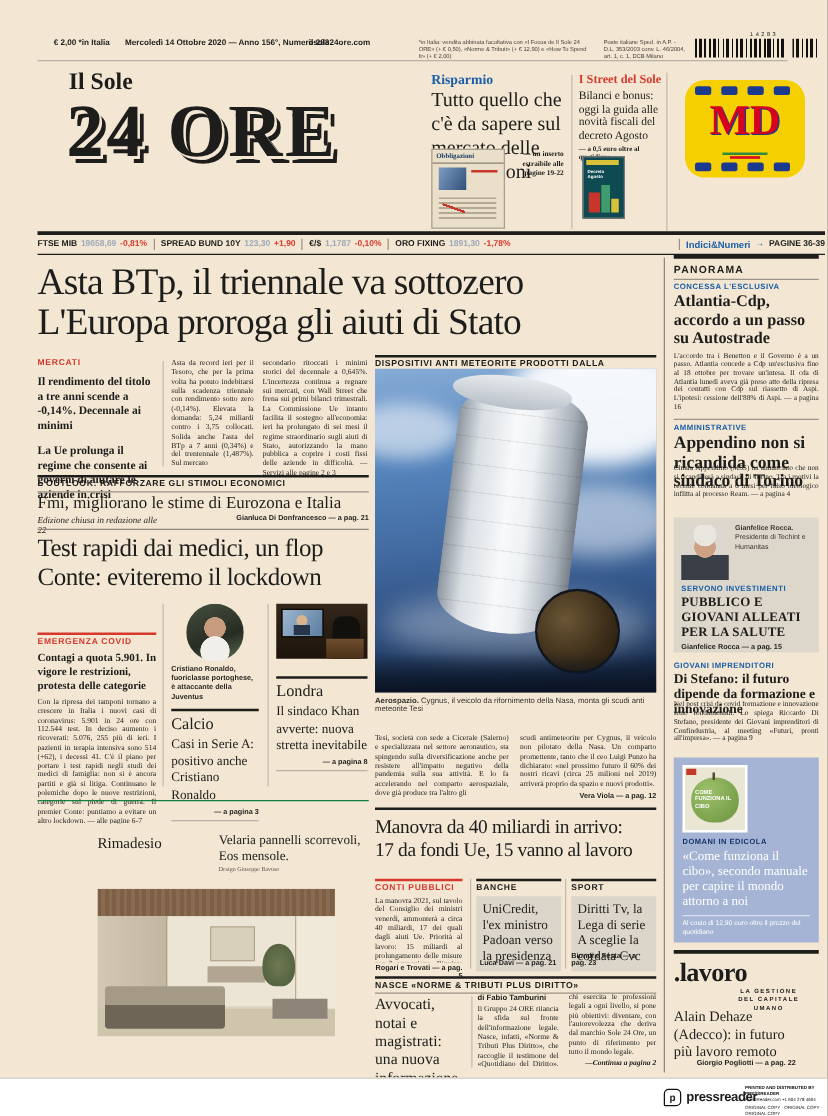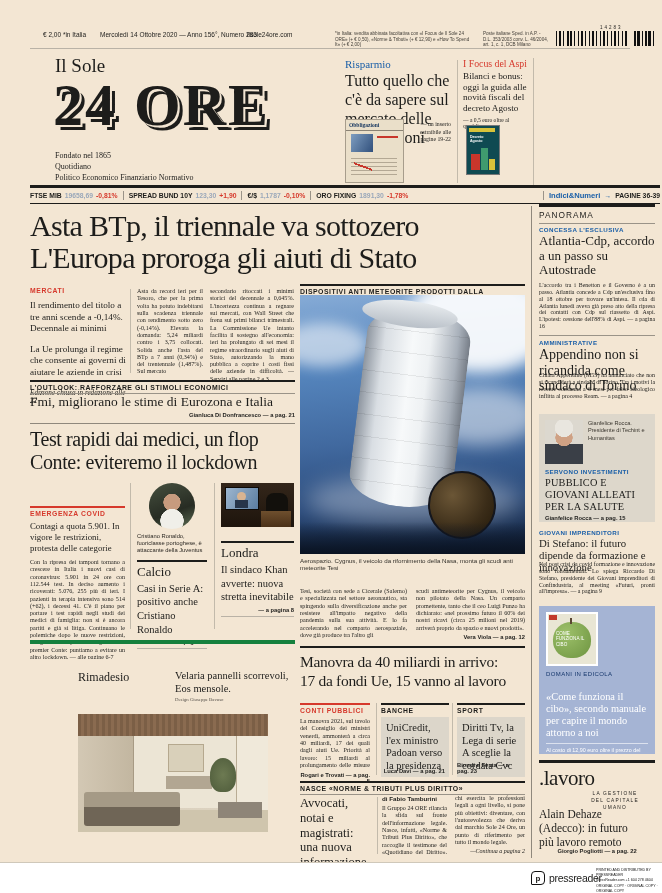--- a/index.html
+++ b/index.html
@@ -1,20 +1,20 @@
 <!DOCTYPE html>
 <html><head>
 <meta charset="utf-8">
 <style>
   html,body{margin:0;padding:0;background:#9a948c}
   .page{position:relative;width:662px;height:893px;background:#f3e6d3;
         font-family:"Liberation Serif",serif;color:#1d1d1b;overflow:hidden;margin:0 auto}
   .abs{position:absolute}
   .sans{font-family:"Liberation Sans",sans-serif}
-  .b{font-weight:normal}
+  .b{font-weight:bold}
   .i{font-style:italic}
   .pre{white-space:pre-line}
   .tiny{font-size:6.1px;line-height:1.2;text-align:justify;overflow:hidden}
   .hl-v{position:absolute;width:1px;background:#c2baab}
   .rule{position:absolute;background:#1d1d1b}
   .red{color:#d6392c}
   .blue{color:#1a5fa8}
   .label-red{color:#d6392c;font-family:"Liberation Sans",sans-serif;font-weight:bold;font-size:6.8px;letter-spacing:.6px}
   .label-blue{color:#1a5fa8;font-family:"Liberation Sans",sans-serif;font-weight:bold;font-size:6.2px;letter-spacing:.4px}
   .label-blk{color:#1d1d1b;font-family:"Liberation Sans",sans-serif;font-weight:bold;font-size:6.8px;letter-spacing:.6px}
@@ -51,57 +51,65 @@
   <div class="abs sans b" style="left:247px;top:31px;font-size:6.5px">ilsole24ore.com</div>
   <div class="abs sans" style="left:335px;top:31px;width:140px;font-size:4.6px;line-height:1.25;color:#44403a">*in Italia: vendita abbinata facoltativa con «I Focus de Il Sole 24 ORE» (+ € 0,50), «Norme &amp; Tributi» (+ € 12,90) e «How To Spend It» (+ € 2,00)</div>
   <div class="abs sans" style="left:483px;top:31px;width:66px;font-size:4.6px;line-height:1.25;color:#44403a">Poste italiane Sped. in A.P. - D.L. 353/2003 conv. L. 46/2004, art. 1, c. 1, DCB Milano</div>
   <div class="abs sans" style="left:600px;top:25px;font-size:4.5px;letter-spacing:2px">14283</div>
   <div class="abs bars" style="left:556px;top:31px;width:72px"></div>
   <div class="abs bars" style="left:634px;top:31px;width:22px"></div>
   <div class="abs" style="left:30px;top:48px;width:600px;border-top:1px solid #b9b2a6"></div>
 
   <div class="abs b" style="left:55px;top:55px;font-size:19px">Il Sole</div>
   <div class="abs logo-big" style="left:53px;top:75px">24 ORE</div>
-  <div class="abs" style="left:55px;top:151px;font-size:8px;line-height:1.35">
-    <div class="b">Fondato nel 1865</div>
-    <div>Quotidiano</div>
-    <div>Politico Economico Finanziario Normativo</div>
-  </div>
 
   <div class="abs" style="left:345px;top:58px;width:106px">
     <div class="b blue" style="font-size:11px">Risparmio</div>
     <div style="font-size:16px;line-height:1.18;margin-top:2px">Tutto quello che c'è da sapere sul mercato delle obbligazioni</div>
   </div>
   <div class="abs" style="left:345px;top:119px;width:57px;height:62px;background:#eadfc9;border:1px solid #a79d8c">
     <div style="border-bottom:1px solid #8a8274;padding:2px 3px;font-weight:bold;font-size:5.5px;color:#16365f">Obbligazioni</div>
     <div style="position:absolute;left:5px;top:14px;width:22px;height:18px;background:linear-gradient(120deg,#7e9dc0,#31507c)"></div>
     <div style="position:absolute;left:31px;top:16px;width:21px;height:2px;background:#c8362b"></div>
     <div style="position:absolute;left:5px;top:38px;width:46px;height:18px;background:repeating-linear-gradient(180deg,#b3a894 0 1px,transparent 1px 4px)"></div>
     <div style="position:absolute;left:8px;top:40px;width:18px;height:13px;background:linear-gradient(200deg,transparent 45%,#c8362b 45% 55%,transparent 55%)"></div>
   </div>
   <div class="abs b" style="left:406px;top:121px;width:45px;font-size:5.8px;line-height:1.3;text-align:right">— un inserto estraibile alle pagine 19-22</div>
 
   <div class="hl-v" style="left:457px;top:60px;height:123px"></div>
 
   <div class="abs" style="left:463px;top:58px;width:66px">
-    <div class="b red" style="font-size:9.8px;white-space:nowrap">I Focus del Aspi</div>
+    <div class="b red" style="font-size:9.8px;white-space:nowrap">I Street del Sole</div>
     <div style="font-size:9.2px;line-height:1.16;margin-top:2px">Bilanci e bonus: oggi la guida alle novità fiscali del decreto Agosto</div>
     <div class="b" style="font-size:5.6px;margin-top:3px">— a 0,5 euro oltre al quotidiano</div>
   </div>
   <div class="abs" style="left:466px;top:125px;width:32px;height:48px;background:#0f4a52;border:1px solid #777">
     <div style="position:absolute;left:2px;top:2px;width:26px;height:4px;background:#d8c23a"></div>
     <div style="position:absolute;left:3px;top:9px;width:24px;font-size:3.6px;color:#fff;font-weight:bold;font-family:'Liberation Sans',sans-serif">Decreto Agosto</div>
     <div style="position:absolute;left:4px;bottom:4px;width:9px;height:16px;background:#c8362b"></div>
     <div style="position:absolute;left:14px;bottom:4px;width:7px;height:22px;background:#3f9b6e"></div>
     <div style="position:absolute;left:22px;bottom:4px;width:6px;height:11px;background:#d8c23a"></div>
   </div>
 
   <div class="hl-v" style="left:533px;top:58px;height:127px"></div>
 
   <div class="abs" style="left:540px;top:60px;width:118px;height:124px">
+    <div class="md-sq" style="left:8px;top:4px;width:96px;height:78px">
+      <div class="md-dash" style="left:8px;top:5px"></div>
+      <div class="md-dash" style="left:29px;top:5px"></div>
+      <div class="md-dash" style="left:50px;top:5px"></div>
+      <div class="md-dash" style="left:71px;top:5px"></div>
+      <div class="md-dash" style="left:8px;bottom:5px"></div>
+      <div class="md-dash" style="left:29px;bottom:5px"></div>
+      <div class="md-dash" style="left:50px;bottom:5px"></div>
+      <div class="md-dash" style="left:71px;bottom:5px"></div>
+      <div class="abs b" style="left:0;top:14px;width:96px;text-align:center;font-size:34px;color:#d6001f;text-shadow:1px 1px 0 #1b3a8f">MD</div>
+      <div class="abs" style="left:30px;top:58px;width:36px;height:2px;background:#2f8c3c"></div>
+      <div class="abs" style="left:36px;top:61px;width:24px;height:2px;background:#d6001f"></div>
+    </div>
   </div>
 
   <div class="abs pre" style="left:30px;top:210px;width:505px;font-size:30px;line-height:1.08;letter-spacing:-0.7px">Asta BTp, il triennale va sottozero
 L'Europa proroga gli aiuti di Stato</div>
 
   <div class="abs mbar" style="left:30px;top:185px;width:630px">
     <span><span>FTSE MIB</span><span class="mval">19658,69</span><span class="mchg">-0,81%</span></span>
     <span class="sep"></span>
     <span><span>SPREAD BUND 10Y</span><span class="mval">123,30</span><span class="mchg">+1,90</span></span>
     <span class="sep"></span>
@@ -216,21 +224,21 @@
   </div>
 
   <div class="abs kicker" style="left:300px;top:781px;width:225px">NASCE «NORME &amp; TRIBUTI PLUS DIRITTO»</div>
   <div class="abs" style="left:300px;top:796px;width:72px;font-size:12.5px;line-height:1.18">Avvocati, notai e magistrati: una nuova informazione</div>
   <div class="hl-v" style="left:377px;top:797px;height:57px"></div>
   <div class="abs byline" style="left:382px;top:795px;font-size:6.2px">di Fabio Tamburini</div>
   <div class="abs tiny" style="left:382px;top:805px;width:65px;height:50px">Il Gruppo 24 ORE rilancia la sfida sul fronte dell'informazione legale. Nasce, infatti, «Norme &amp; Tributi Plus Diritto», che raccoglie il testimone del «Quotidiano del Diritto». Il prodotto, un vero sito dedicato a</div>
   <div class="abs tiny" style="left:455px;top:795px;width:70px;height:52px">chi esercita le professioni legali a ogni livello, si pone più obiettivi: diventare, con l'autorevolezza che deriva dal marchio Sole 24 Ore, un punto di riferimento per tutto il mondo legale.</div>
   <div class="abs b i" style="left:455px;top:848px;width:70px;font-size:6px;text-align:right">—Continua a pagina 2</div>
 
-  <div class="abs" style="left:30px;top:640px;width:265px;height:220px;border-top:4px solid #15803d">
+  <div class="abs" style="left:30px;top:640px;width:265px;height:220px;border-top:1px solid #15803d">
     <div class="abs" style="left:48px;top:26px;font-size:12px">Rimadesio</div>
     <div class="abs pre" style="left:145px;top:26px;font-size:10.5px;line-height:1.2">Velaria pannelli scorrevoli,
 Eos mensole.</div>
     <div class="abs" style="left:145px;top:53px;font-size:4.8px;color:#55504a">Design Giuseppe Bavuso</div>
     <div class="abs" style="left:48px;top:70px;width:190px;height:118px;overflow:hidden;background:linear-gradient(#e6ddcd,#d9cfbc)">
       <div style="position:absolute;left:0;top:0;width:100%;height:22px;background:repeating-linear-gradient(90deg,#7b5f46 0 3px,#8a6b50 3px 6px)"></div>
       <div style="position:absolute;left:0;top:22px;width:56px;height:78px;background:linear-gradient(90deg,#d3c8b4,#c2b6a0);box-shadow:inset -1px 0 0 #a79a84"></div>
       <div style="position:absolute;left:56px;top:22px;width:102px;height:72px;background:#ece5d5"></div>
       <div style="position:absolute;left:90px;top:30px;width:34px;height:26px;background:#d9d0ba;border:1px solid #b5a88e"></div>
       <div style="position:absolute;left:88px;top:62px;width:46px;height:13px;background:#b2a692"></div>
@@ -277,21 +285,21 @@
     <div style="width:52px;height:54px;background:#fff;padding:2px;box-sizing:border-box">
       <div style="position:relative;width:100%;height:100%;background:#e9e6d4;overflow:hidden">
         <div style="position:absolute;left:1px;top:1px;width:8px;height:5px;background:#c23a2b"></div>
         <div style="position:absolute;left:5px;top:8px;width:38px;height:36px;border-radius:48% 48% 46% 46%;background:radial-gradient(circle at 35% 30%,#9dc06a,#6d9440)">
           <div style="position:absolute;left:17px;top:-4px;width:2px;height:6px;background:#5a4632"></div>
           <div class="sans b" style="position:absolute;left:3px;top:9px;width:32px;font-size:4.6px;line-height:1.15;color:#fff">COME FUNZIONA IL CIBO</div>
         </div>
       </div>
     </div>
     <div class="sans b" style="font-size:6px;letter-spacing:.4px;color:#15366b;margin-top:5px">DOMANI IN EDICOLA</div>
-    <div style="font-size:10.4px;line-height:1.16;color:#fff;margin-top:14px">«Come funziona il cibo», secondo manuale per capire il mondo attorno a noi</div>
+    <div style="font-size:10.4px;line-height:1.16;color:#fff;margin-top:3px">«Come funziona il cibo», secondo manuale per capire il mondo attorno a noi</div>
     <div style="border-top:1px solid rgba(255,255,255,.6);margin-top:4px;padding-top:3px;font-size:5.4px;line-height:1.2;color:#fff" class="sans">Al costo di 12,90 euro oltre il prezzo del quotidiano</div>
   </div>
 
   <div class="abs rule" style="left:539px;top:760px;width:116px;height:3px" able="false"></div>
   <div class="abs b" style="left:539px;top:766px;font-size:21px;letter-spacing:-0.5px">.lavoro</div>
   <div class="abs sans b pre" style="left:585px;top:790px;font-size:4.8px;letter-spacing:1.2px;line-height:1.5;text-align:center;width:60px">LA GESTIONE
 DEL CAPITALE
 UMANO</div>
   <div class="abs" style="left:539px;top:808px;width:100px;font-size:11.5px;line-height:1.2">Alain Dehaze (Adecco): in futuro più lavoro remoto</div>
   <div class="abs byline" style="left:539px;top:848px;width:116px;text-align:center">Giorgio Pogliotti — a pag. 22</div>

